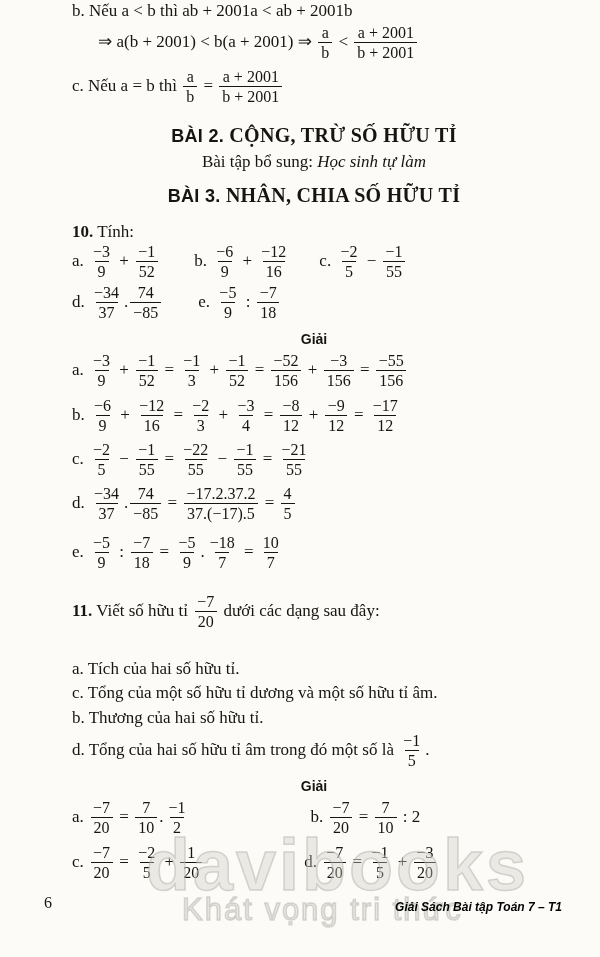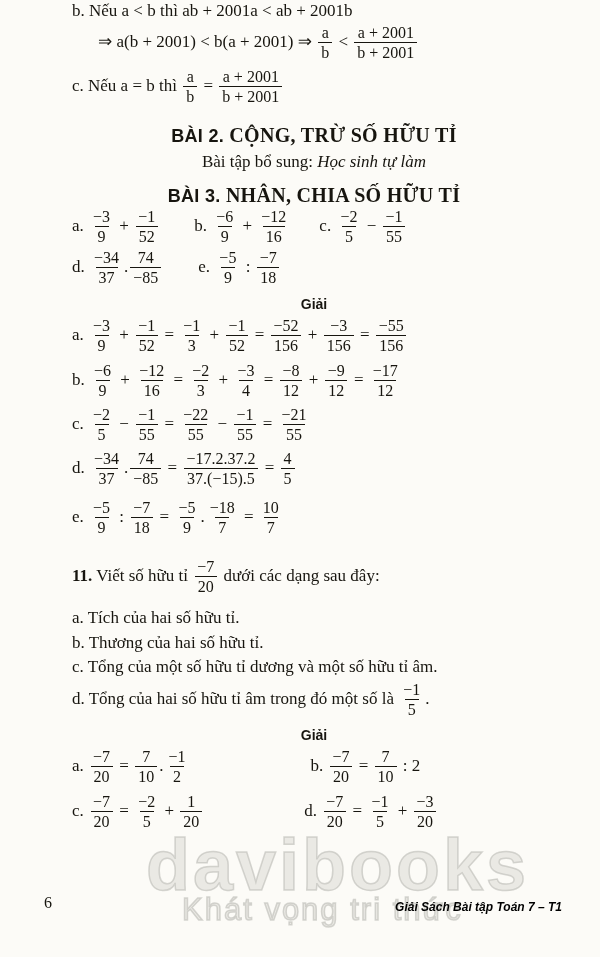--- a/index.html
+++ b/index.html
@@ -69,20 +69,21 @@
       <div class="mline" style="margin-top: 5px; margin-left: 8px;"><span class="txt">c. Nếu a = b thì </span><span class="frac">
           <span class="num">a</span>
           <span class="den">b</span>
         </span><span class="txt"> = </span><span class="frac">
           <span class="num">a + 2001</span>
           <span class="den">b + 2001</span>
         </span></div>
       <div class="mline center h-bai" style="margin-top: 16px;"><span class="sb">BÀI 2. </span><span class="b">CỘNG, TRỪ SỐ HỮU TỈ</span></div>
       <div class="mline center sub" style="margin-top: 3px;"><span class="txt">Bài tập bổ sung: </span><span class="i">Học sinh tự làm</span></div>
       <div class="mline center h-bai" style="margin-top: 10px;"><span class="sb">BÀI 3. </span><span class="b">NHÂN, CHIA SỐ HỮU TỈ</span></div>
+      <div class="mline" style="margin-top: 13px; margin-left: 8px;"><span class="b">10.</span><span class="txt"> Tính:</span></div>
       <div class="mline" style="margin-top: 0px; margin-left: 8px;"><span class="txt">a. </span><span class="frac">
           <span class="num">−3</span>
           <span class="den">9</span>
         </span><span class="txt"> + </span><span class="frac">
           <span class="num">−1</span>
           <span class="den">52</span>
         </span><span class="gap" style="width: 34px;"></span><span class="txt">b. </span><span class="frac">
           <span class="num">−6</span>
           <span class="den">9</span>
         </span><span class="txt"> + </span><span class="frac">
@@ -170,21 +171,21 @@
           <span class="den">55</span>
         </span></div>
       <div class="mline" style="margin-top: 5px; margin-left: 8px;"><span class="txt">d. </span><span class="frac">
           <span class="num">−34</span>
           <span class="den">37</span>
         </span><span class="txt">.</span><span class="frac">
           <span class="num">74</span>
           <span class="den">−85</span>
         </span><span class="txt"> = </span><span class="frac">
           <span class="num">−17.2.37.2</span>
-          <span class="den">37.(−15).5</span>
+          <span class="den">37.(−17).5</span>
         </span><span class="txt"> = </span><span class="frac">
           <span class="num">4</span>
           <span class="den">5</span>
         </span></div>
       <div class="mline" style="margin-top: 10px; margin-left: 8px;"><span class="txt">e. </span><span class="frac">
           <span class="num">−5</span>
           <span class="den">9</span>
         </span><span class="txt"> : </span><span class="frac">
           <span class="num">−7</span>
           <span class="den">18</span>
@@ -195,23 +196,23 @@
           <span class="num">−18</span>
           <span class="den">7</span>
         </span><span class="txt"> = </span><span class="frac">
           <span class="num">10</span>
           <span class="den">7</span>
         </span></div>
       <div class="mline" style="margin-top: 20px; margin-left: 8px;"><span class="b">11.</span><span class="txt"> Viết số hữu tỉ </span><span class="frac">
           <span class="num">−7</span>
           <span class="den">20</span>
         </span><span class="txt"> dưới các dạng sau đây:</span></div>
-      <div class="mline" style="margin-top: 10px; margin-left: 8px;"><span class="txt">a. Tích của hai số hữu tỉ.</span></div>
+      <div class="mline" style="margin-top: 26px; margin-left: 8px;"><span class="txt">a. Tích của hai số hữu tỉ.</span></div>
+      <div class="mline" style="margin-top: 2px; margin-left: 8px;"><span class="txt">c. Tổng của một số hữu tỉ dương và một số hữu tỉ âm.</span></div>
       <div class="mline" style="margin-top: 3px; margin-left: 8px;"><span class="txt">b. Thương của hai số hữu tỉ.</span></div>
-      <div class="mline" style="margin-top: 2px; margin-left: 8px;"><span class="txt">c. Tổng của một số hữu tỉ dương và một số hữu tỉ âm.</span></div>
       <div class="mline" style="margin-top: 3px; margin-left: 8px;"><span class="txt">d. Tổng của hai số hữu tỉ âm trong đó một số là </span><span class="frac">
           <span class="num">−1</span>
           <span class="den">5</span>
         </span><span class="txt">.</span></div>
       <div class="mline center h-giai" style="margin-top: 4px;"><span class="sb">Giải</span></div>
       <div class="mline" style="margin-top: 2px; margin-left: 8px;"><span class="txt">a. </span><span class="frac">
           <span class="num">−7</span>
           <span class="den">20</span>
         </span><span class="txt"> = </span><span class="frac">
           <span class="num">7</span>

